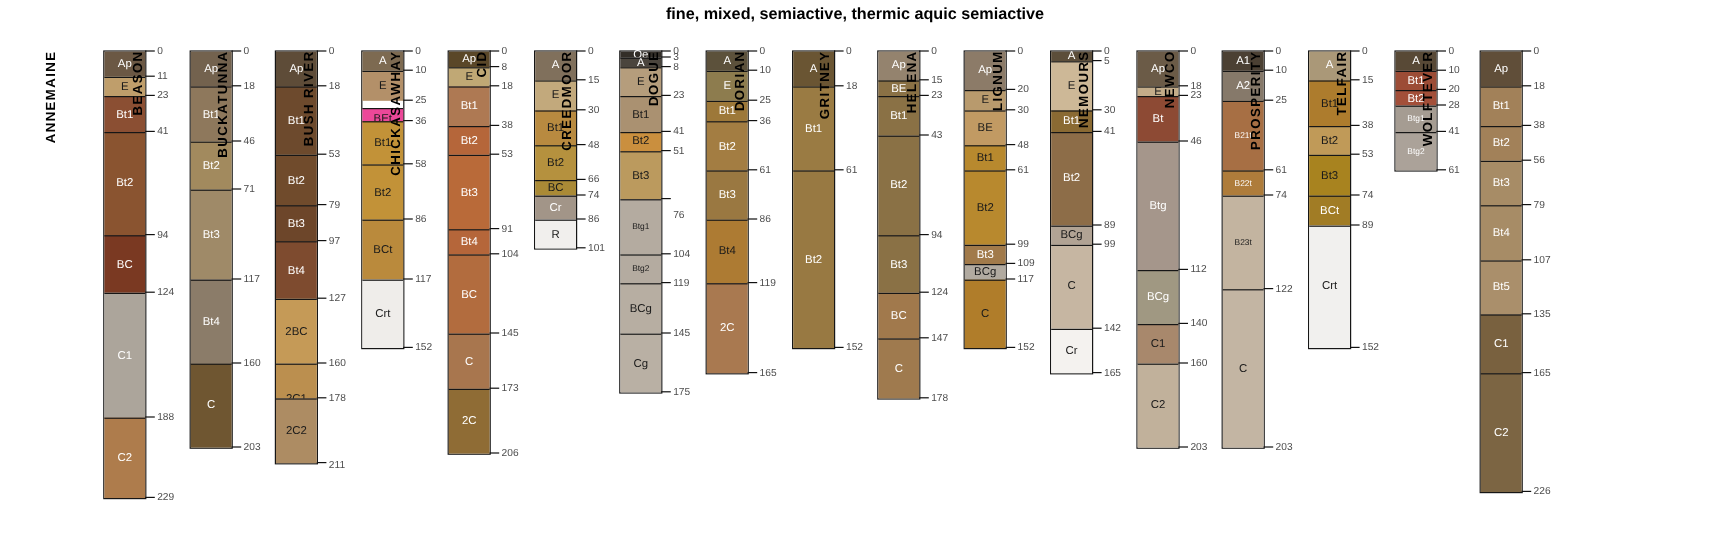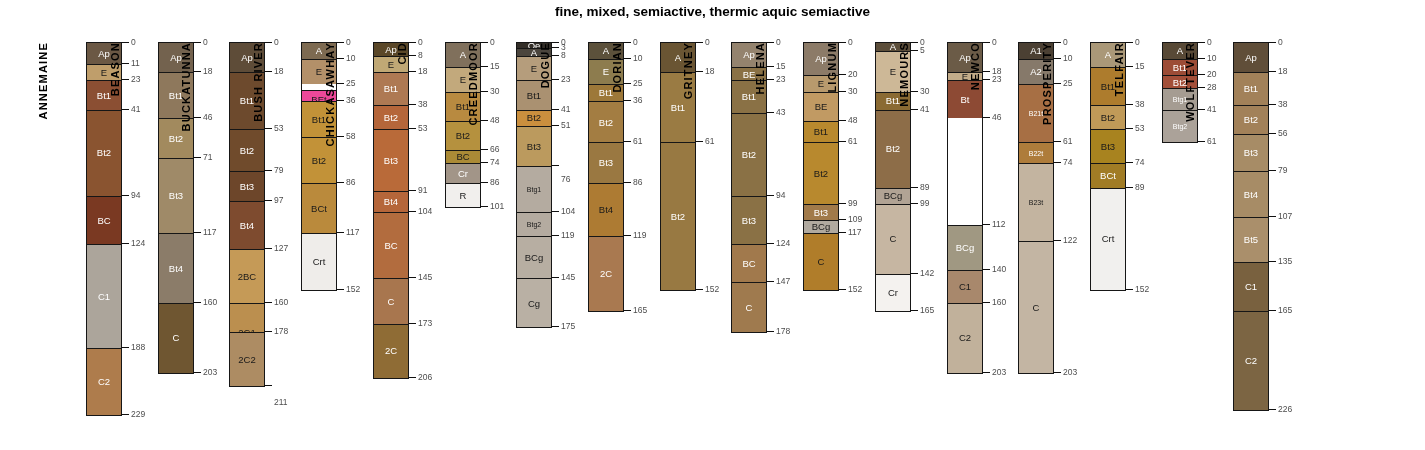--- a/index.html
+++ b/index.html
@@ -157,21 +157,21 @@
         <div class="tick-label" style="top: 124.296px;">79</div>
         <div class="tick" style="top: 157.528px;"></div>
         <div class="tick-label" style="top: 153.528px;">97</div>
         <div class="tick" style="top: 206.248px;"></div>
         <div class="tick-label" style="top: 202.248px;">127</div>
         <div class="tick" style="top: 259.84px;"></div>
         <div class="tick-label" style="top: 255.84px;">160</div>
         <div class="tick" style="top: 289.072px;"></div>
         <div class="tick-label" style="top: 285.072px;">178</div>
         <div class="tick" style="top: 342.664px;"></div>
-        <div class="tick-label" style="top: 356px;">211</div>
+        <div class="tick-label" style="top: 341px;">211</div>
       </div>
       <div class="profile" style="left: 301px; top: 42px;">
         <div class="name-label">BUSH RIVER</div>
         <div class="col" style="height: 246.848px;">
           <div class="hz" style="top: 0px; height: 16.24px; background: rgb(125, 106, 81);">
             <span class="hz-label" style="color: rgb(255, 255, 255);">A</span>
           </div>
           <div class="hz bnd" style="top: 16.24px; height: 24.36px; background: rgb(179, 144, 105);">
             <span class="hz-label" style="color: rgb(26, 26, 26);">E</span>
           </div>
@@ -559,20 +559,23 @@
         <div class="col" style="height: 329.672px;">
           <div class="hz" style="top: 0px; height: 29.232px; background: rgb(107, 91, 71);">
             <span class="hz-label" style="color: rgb(255, 255, 255);">Ap</span>
           </div>
           <div class="hz bnd" style="top: 29.232px; height: 8.12px; background: rgb(195, 172, 137);">
             <span class="hz-label" style="color: rgb(26, 26, 26);">E</span>
           </div>
           <div class="hz bnd" style="top: 37.352px; height: 37.352px; background: rgb(141, 74, 52);">
             <span class="hz-label" style="color: rgb(255, 255, 255);">Bt</span>
           </div>
+          <div class="hz bnd" style="top: 74.704px; height: 107.184px; background: rgb(165, 150, 139);">
+            <span class="hz-label" style="color: rgb(255, 255, 255);">Btg</span>
+          </div>
           <div class="hz bnd" style="top: 181.888px; height: 45.472px; background: rgb(160, 152, 130);">
             <span class="hz-label" style="color: rgb(255, 255, 255);">BCg</span>
           </div>
           <div class="hz bnd" style="top: 227.36px; height: 32.48px; background: rgb(168, 136, 108);">
             <span class="hz-label" style="color: rgb(26, 26, 26);">C1</span>
           </div>
           <div class="hz bnd" style="top: 259.84px; height: 69.832px; background: rgb(193, 177, 155);">
             <span class="hz-label" style="color: rgb(26, 26, 26);">C2</span>
           </div>
         </div>

